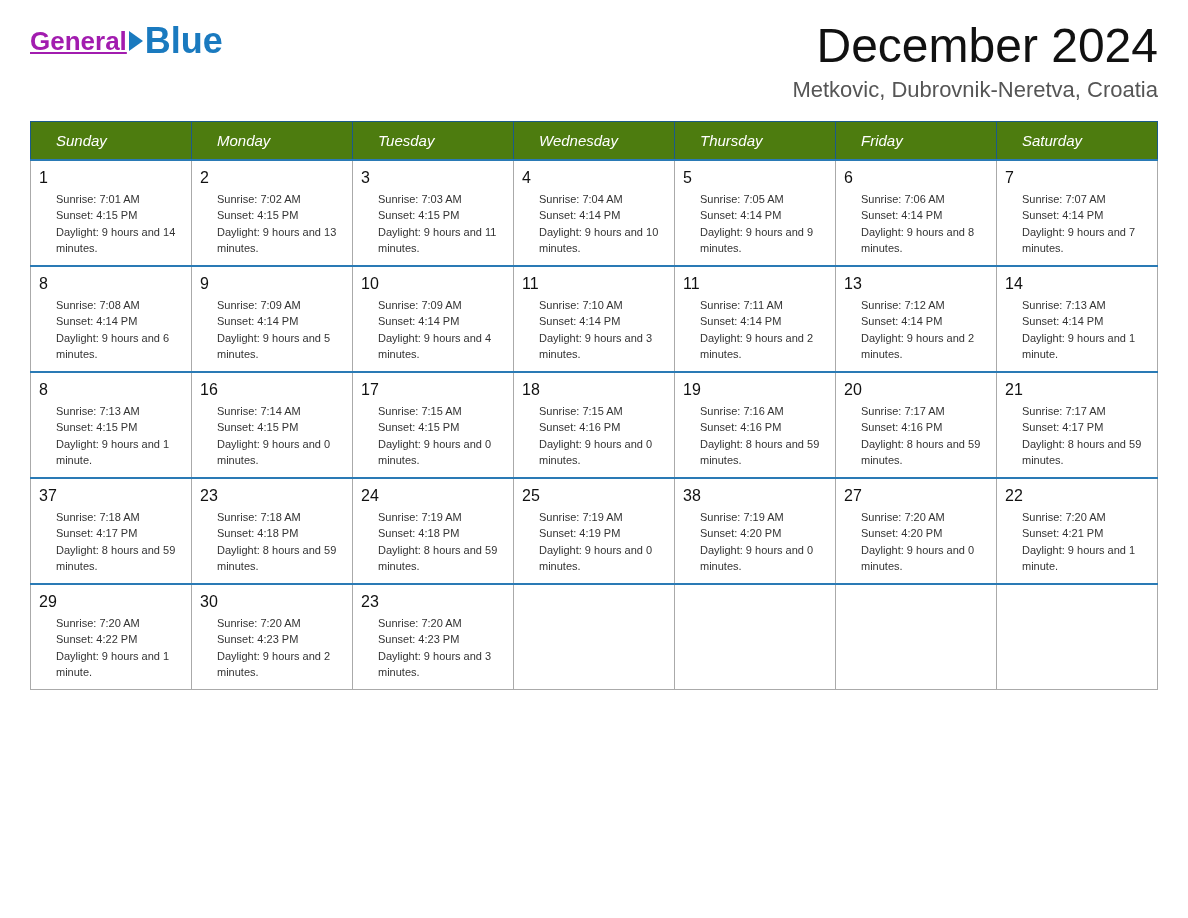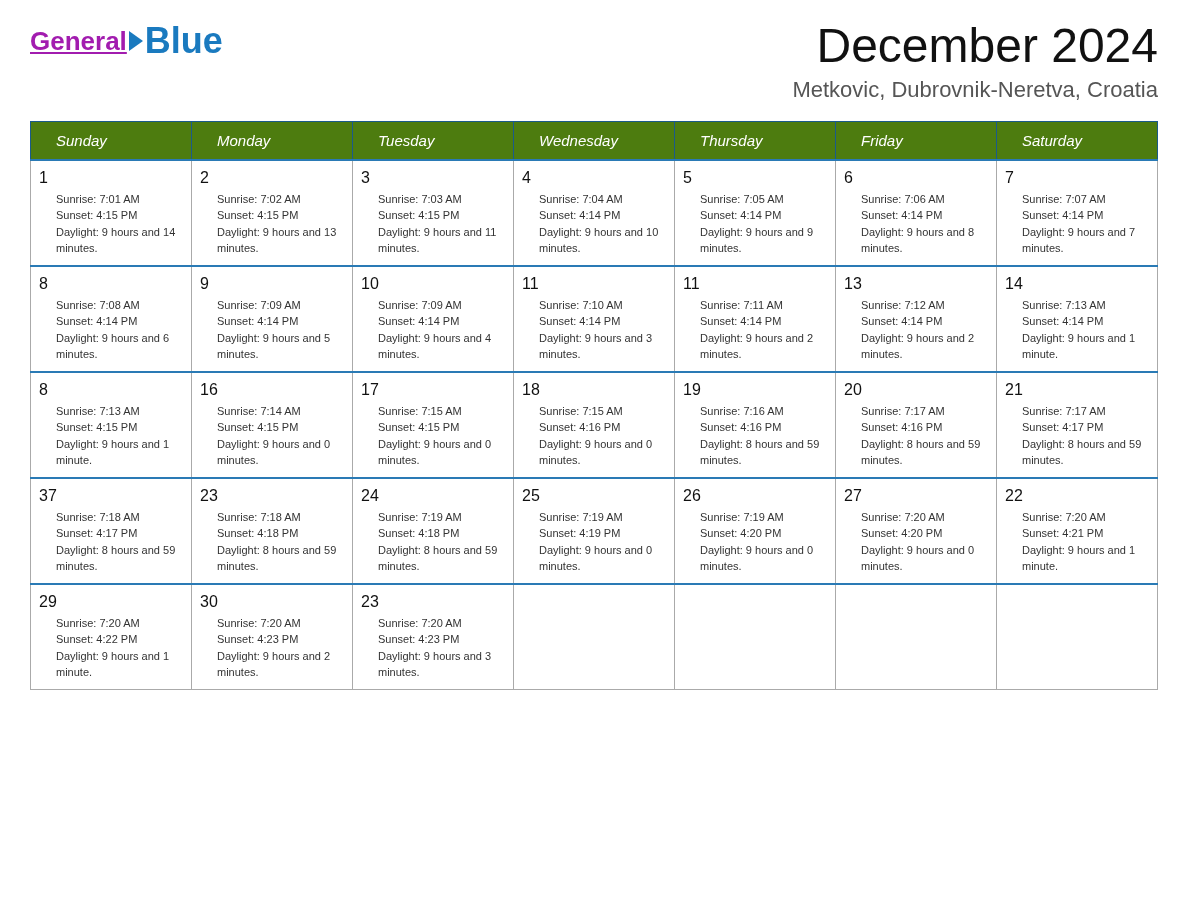--- a/index.html
+++ b/index.html
@@ -254,21 +254,21 @@
         </td>
         <td>
           <span class="day-number">24</span>
           <div class="day-info">Sunrise: 7:19 AM<br>Sunset: 4:18 PM<br>Daylight: 8 hours and 59 minutes.</div>
         </td>
         <td>
           <span class="day-number">25</span>
           <div class="day-info">Sunrise: 7:19 AM<br>Sunset: 4:19 PM<br>Daylight: 9 hours and 0 minutes.</div>
         </td>
         <td>
-          <span class="day-number">26</span>
+          <span class="day-number">38</span>
           <div class="day-info">Sunrise: 7:19 AM<br>Sunset: 4:20 PM<br>Daylight: 9 hours and 0 minutes.</div>
         </td>
         <td>
           <span class="day-number">27</span>
           <div class="day-info">Sunrise: 7:20 AM<br>Sunset: 4:20 PM<br>Daylight: 9 hours and 0 minutes.</div>
         </td>
         <td>
           <span class="day-number">22</span>
           <div class="day-info">Sunrise: 7:20 AM<br>Sunset: 4:21 PM<br>Daylight: 9 hours and 1 minute.</div>
         </td>

